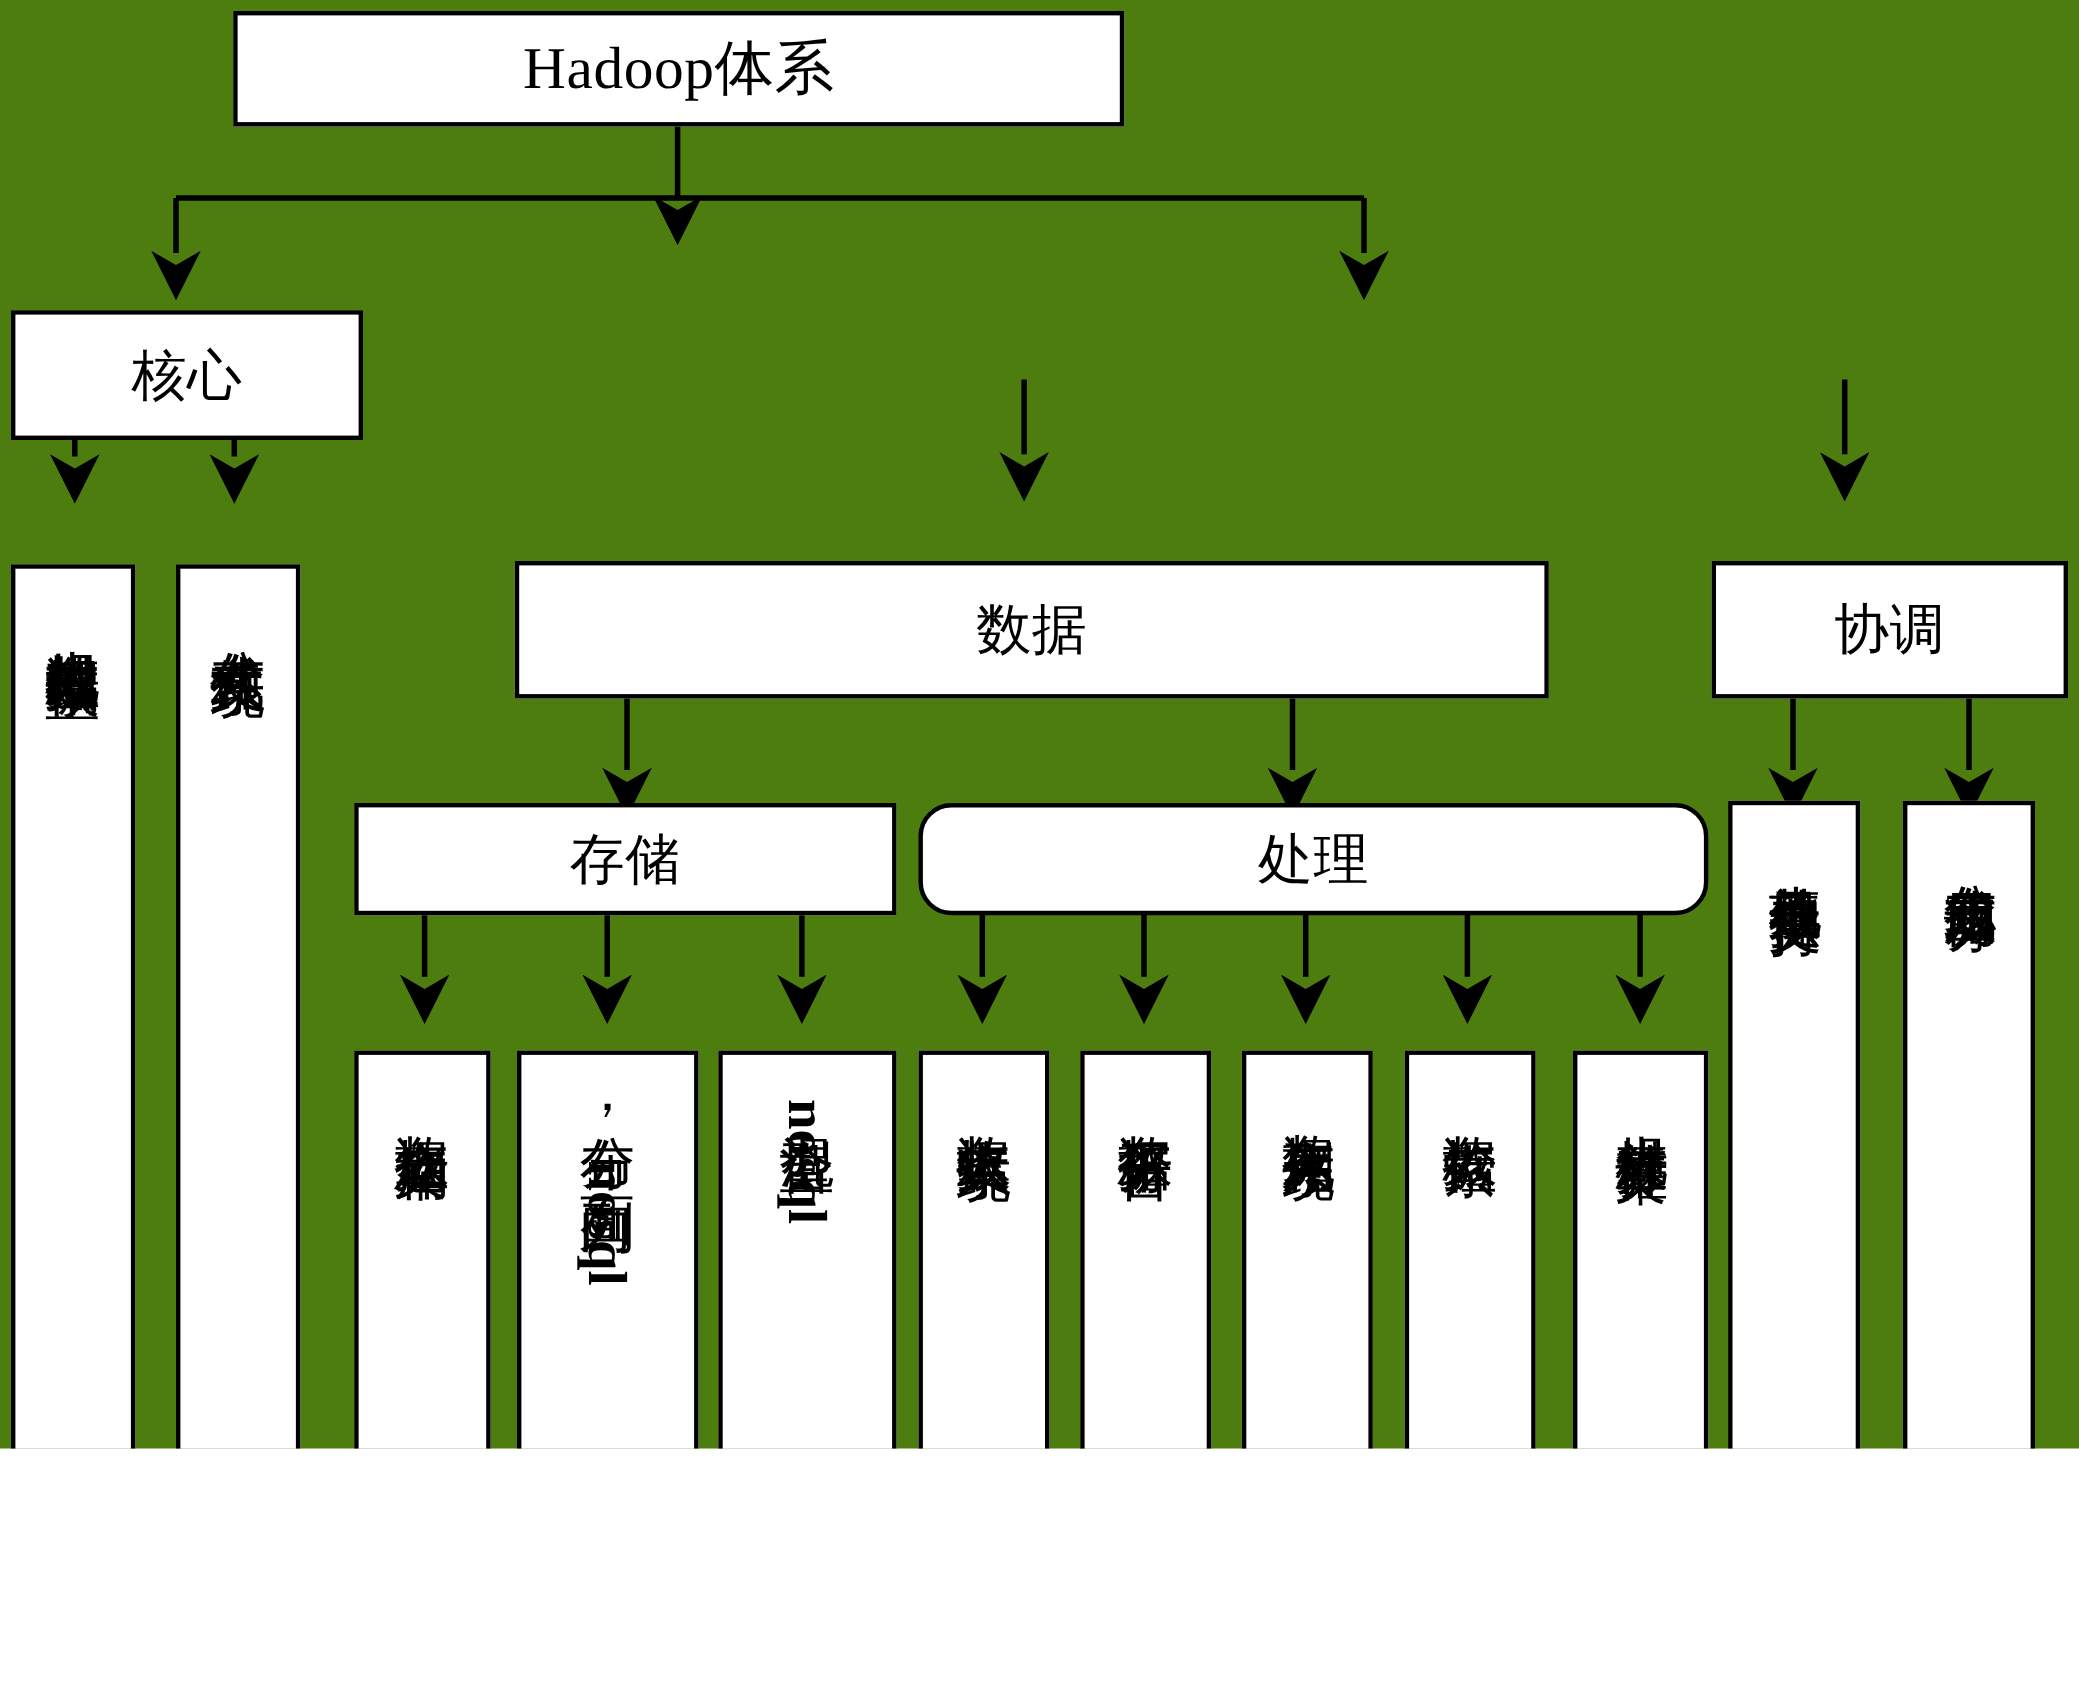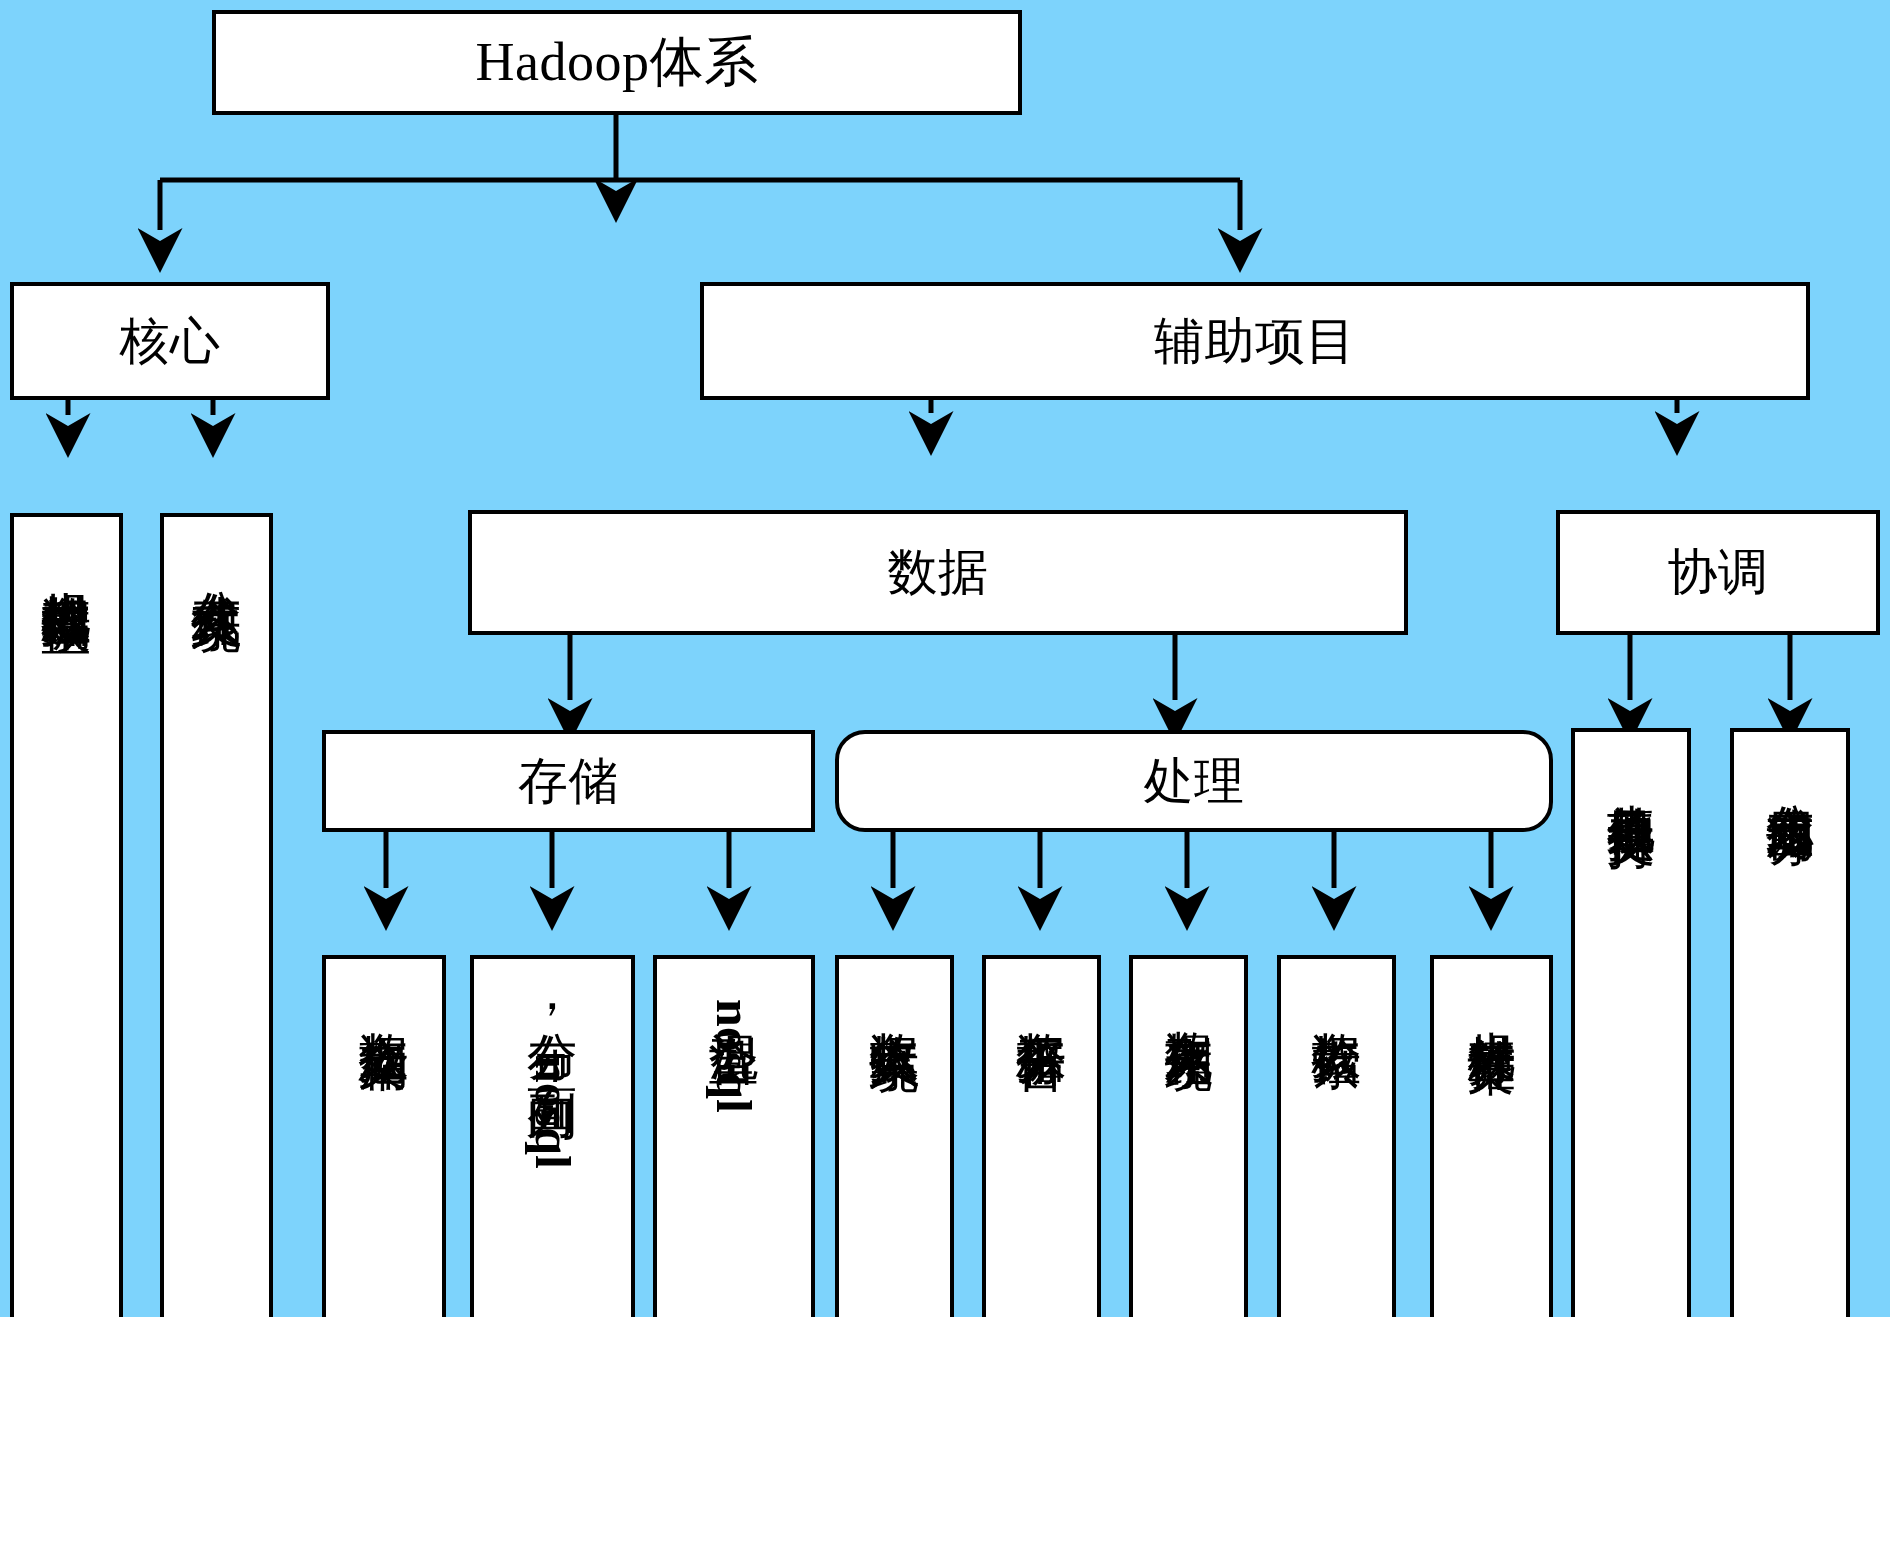--- a/index.html
+++ b/index.html
@@ -1,20 +1,20 @@
 <!DOCTYPE html>
 <html><head>
 <meta charset="utf-8">
 <style>
   html,body{margin:0;padding:0;background:#ffffff;}
   #stage{
     position:relative;
     width:1890px;
     height:1317px;
-    background:#7dd3fc;
+    background:#4d7c0f;
     font-family:"Liberation Serif","DejaVu Serif",serif;
     overflow:hidden;
   }
   svg.connectors{
     position:absolute;
     left:0; top:0;
     width:1890px; height:1547px;
     pointer-events:none;
   }
   .node{
@@ -111,23 +111,20 @@
   </svg>
 
   <div class="node h big" style="left:212px; top:10px; width:810px; height:105px;">
     <span class="label">Hadoop体系</span>
   </div>
 
   <div class="node h" style="left:10px; top:282px; width:320px; height:118px;">
     <span class="label">核心</span>
   </div>
 
-  <div class="node h" style="left:700px; top:282px; width:1110px; height:118px;">
-    <span class="label">辅助项目</span>
-  </div>
 
   <div class="node h" style="left:468px; top:510px; width:940px; height:125px;justify-content:center;">
     <span class="label">数据</span>
   </div>
 
   <div class="node h" style="left:1556px; top:510px; width:324px; height:125px;">
     <span class="label">协调</span>
   </div>
 
   <div class="node h" style="left:322px; top:730px; width:493px; height:102px;">

